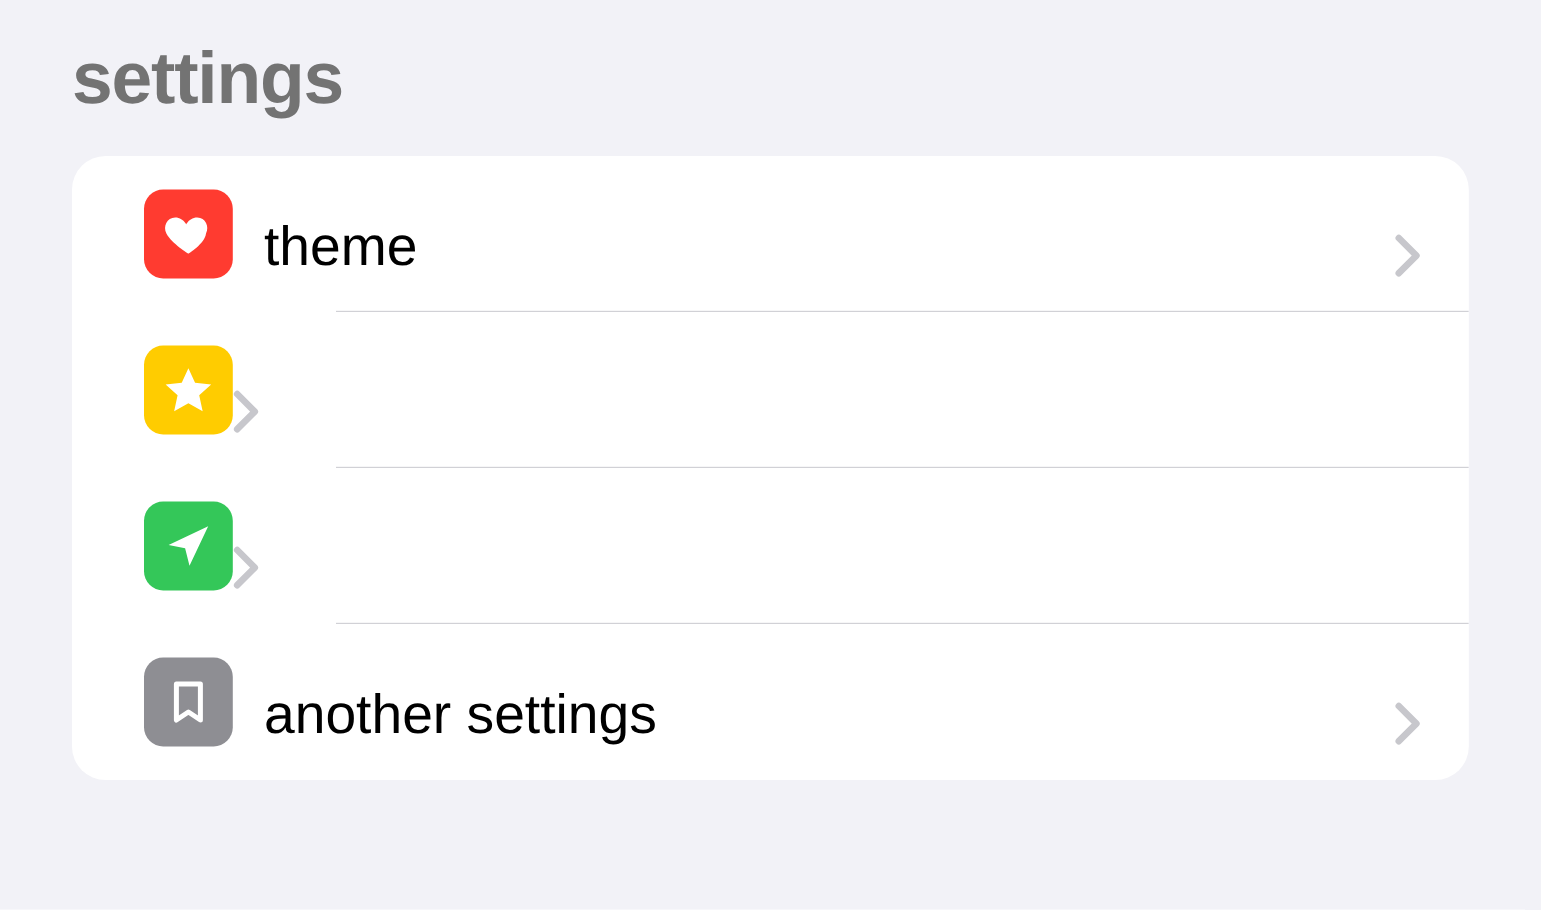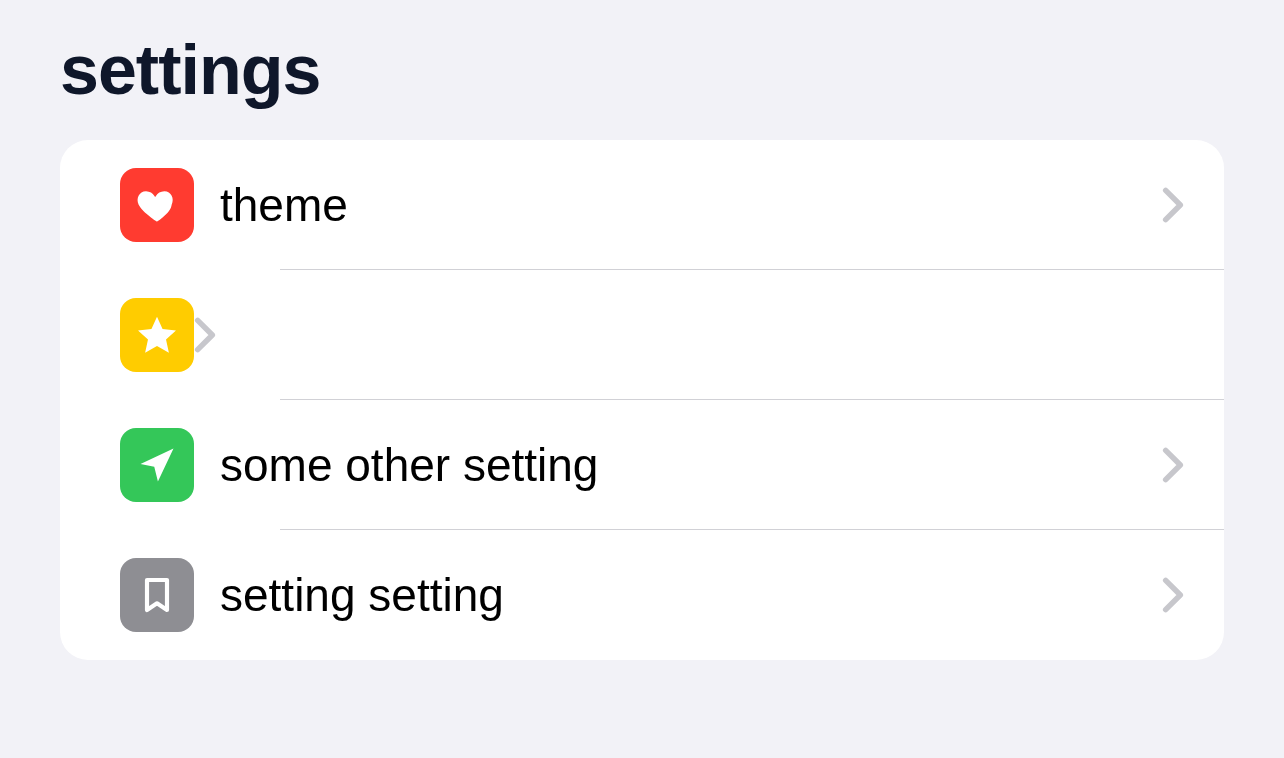--- a/index.html
+++ b/index.html
@@ -4,35 +4,35 @@
   <style>
     * { margin: 0; padding: 0; box-sizing: border-box; }
     body {
       background: #f2f2f7;
       font-family: -apple-system, BlinkMacSystemFont, "Segoe UI", Helvetica, Arial, sans-serif;
       width: 1284px;
       height: 758px;
       padding: 30px 60px;
     }
     .page-title {
-      font-size: 70px;
+      font-size: 61px;
       font-weight: 800;
-      color: #0f172a;
+      color: #737373;
       letter-spacing: -1px;
       margin-bottom: 30px;
     }
     .card {
       background: #fff;
       border-radius: 28px;
       padding: 0;
       overflow: hidden;
     }
     .row {
       display: flex;
-      align-items: center;
+      align-items: flex-end;
       padding: 28px 40px 28px 60px;
       position: relative;
       cursor: pointer;
     }
     .row-divider {
       position: absolute;
       left: 220px;
       right: 0;
       bottom: 0;
       height: 1px;
@@ -99,36 +99,35 @@
     </span>
     <div class="row-divider"></div>
   </div>
 
   <div class="row">
     <div class="icon-box icon-green">
       <svg width="44" height="44" viewBox="0 0 24 24" fill="#fff">
         <path d="M3 11.5L21 3l-8.5 18-2-8-7.5-1.5z"></path>
       </svg>
     </div>
-    <span class="row-label">some other setting</span>
     <span class="chevron">
       <svg width="22" height="38" viewBox="0 0 12 20" fill="none" stroke="#c7c7cc" stroke-width="3" stroke-linecap="round" stroke-linejoin="round">
           <path d="M2 2l8 8-8 8"></path>
         </svg>
     </span>
     <div class="row-divider"></div>
   </div>
 
   <div class="row">
     <div class="icon-box icon-gray">
       <svg width="40" height="46" viewBox="0 0 24 24" fill="none" stroke="#fff" stroke-width="2.5" stroke-linejoin="round">
         <path d="M6 3h12v18l-6-4-6 4V3z"></path>
       </svg>
     </div>
-    <span class="row-label">setting setting</span>
+    <span class="row-label">another settings</span>
     <span class="chevron">
       <svg width="22" height="38" viewBox="0 0 12 20" fill="none" stroke="#c7c7cc" stroke-width="3" stroke-linecap="round" stroke-linejoin="round">
           <path d="M2 2l8 8-8 8"></path>
         </svg>
     </span>
   </div>
 
 </div>
 
 </body></html>

